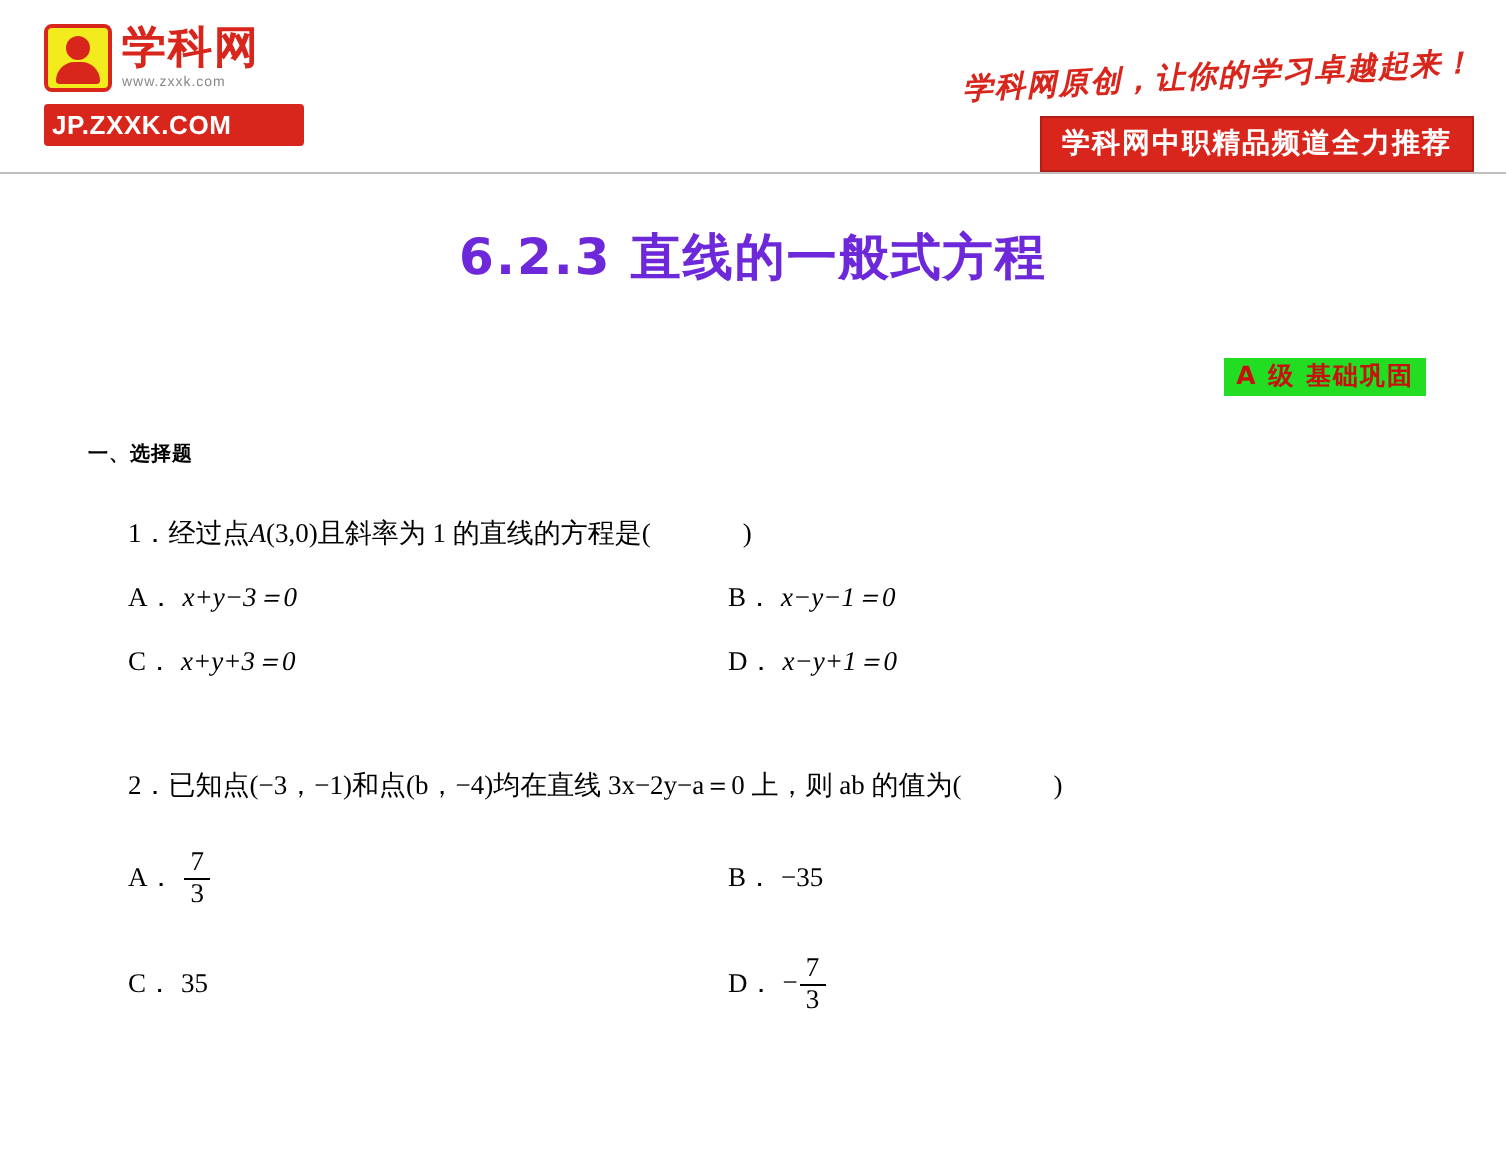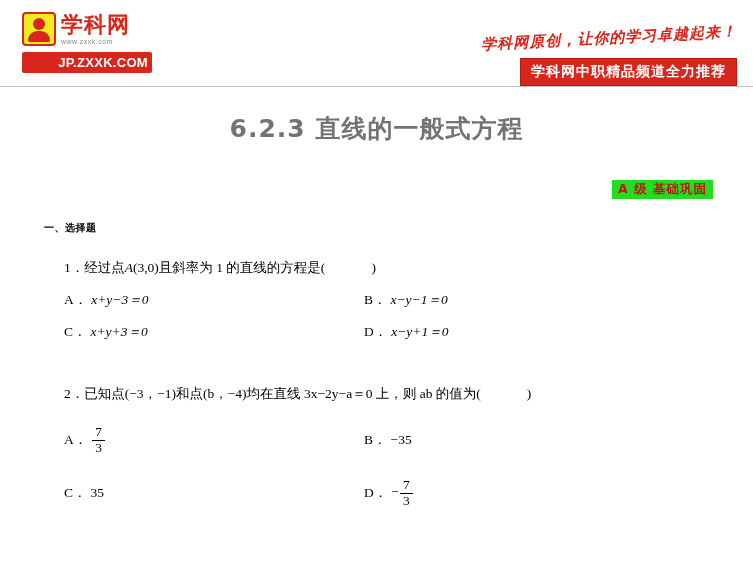--- a/index.html
+++ b/index.html
@@ -79,21 +79,21 @@
     letter-spacing: 0.5px;
     margin-top: 2px;
   }
   .logo-banner {
     margin-top: 6px;
     background: #d9261c;
     color: #ffffff;
     font-family: "Liberation Sans", sans-serif;
     font-size: 13px;
     font-weight: bold;
-    text-align: right;
+    text-align: left;
     padding: 3px 4px;
     border-radius: 2px;
     letter-spacing: 0.3px;
   }
 
   .slogan {
     position: absolute;
     right: 16px;
     top: 22px;
     font-family: "DejaVu Sans", sans-serif;
@@ -130,21 +130,21 @@
   
   .doc {
     position: relative;
     padding: 0 40px;
   }
   .doc-title {
     text-align: center;
     font-family: "DejaVu Sans", sans-serif;
     font-size: 25px;
     font-weight: bold;
-    color: #737373;
+    color: #6d28d9;
     margin: 26px 0 0 0;
     letter-spacing: 1px;
   }
   .level-row {
     text-align: right;
     margin-top: 34px;
   }
   .level-tag {
     display: inline-block;
     background: #22dd22;

